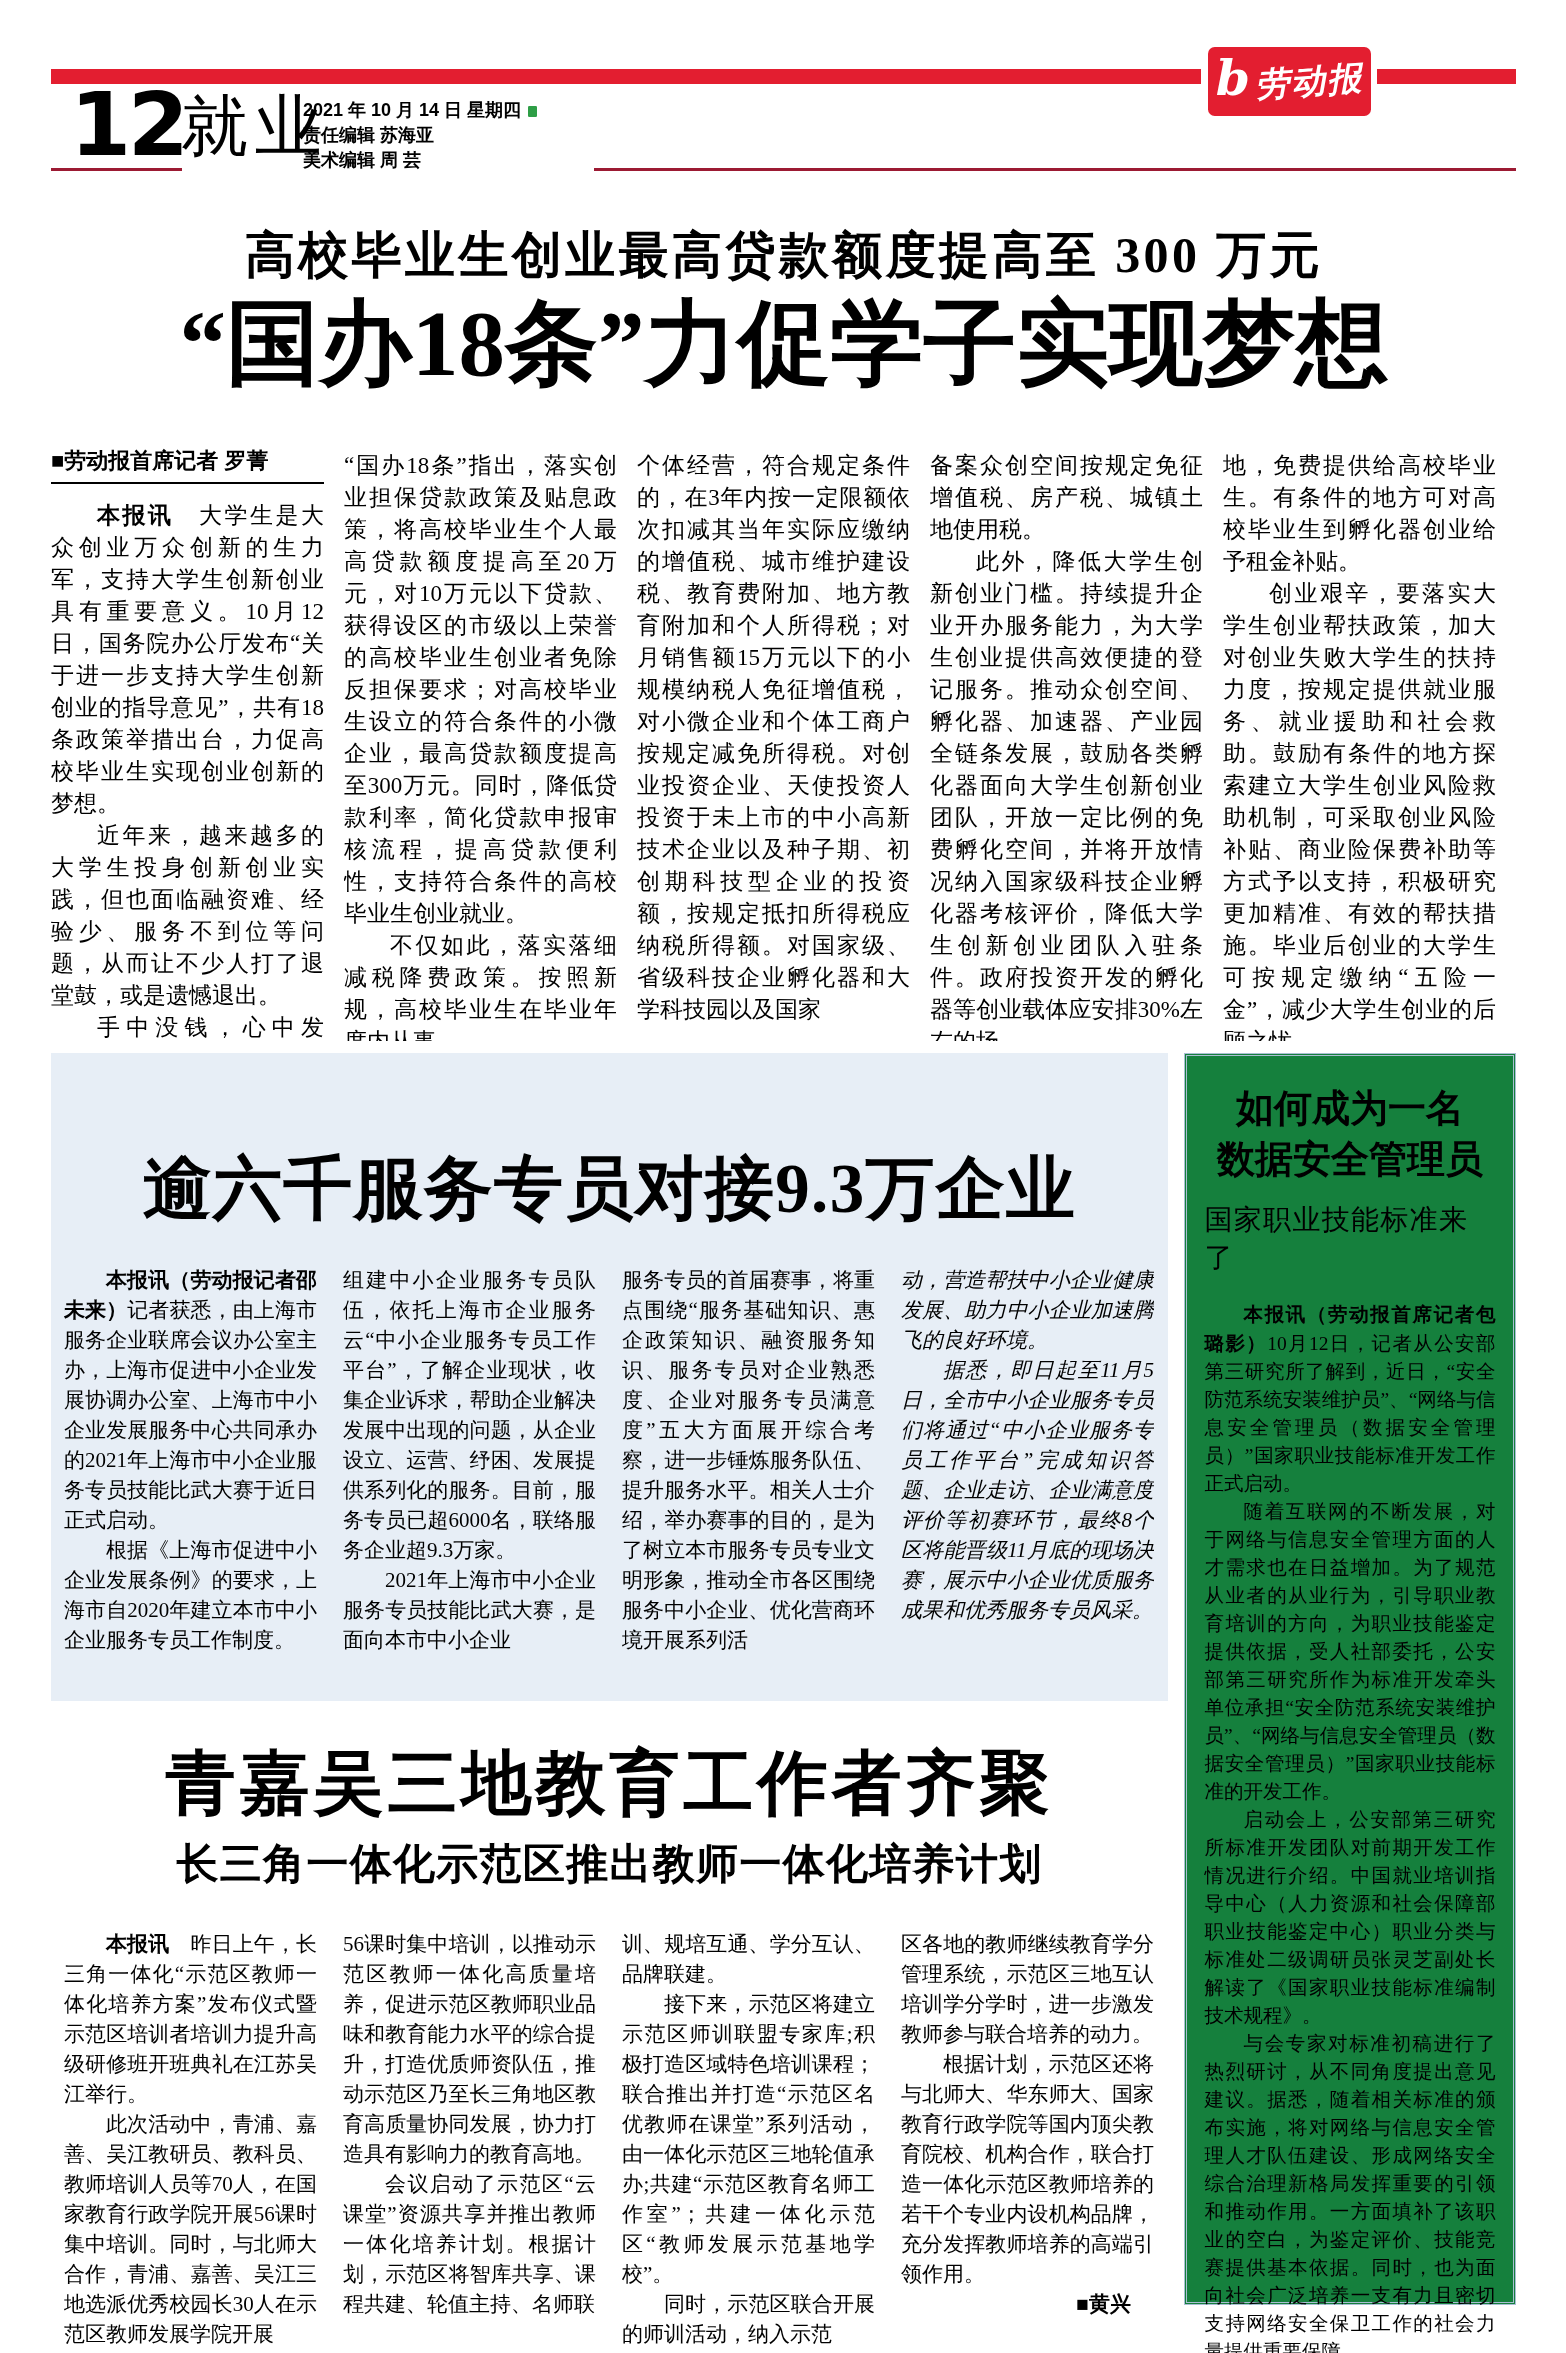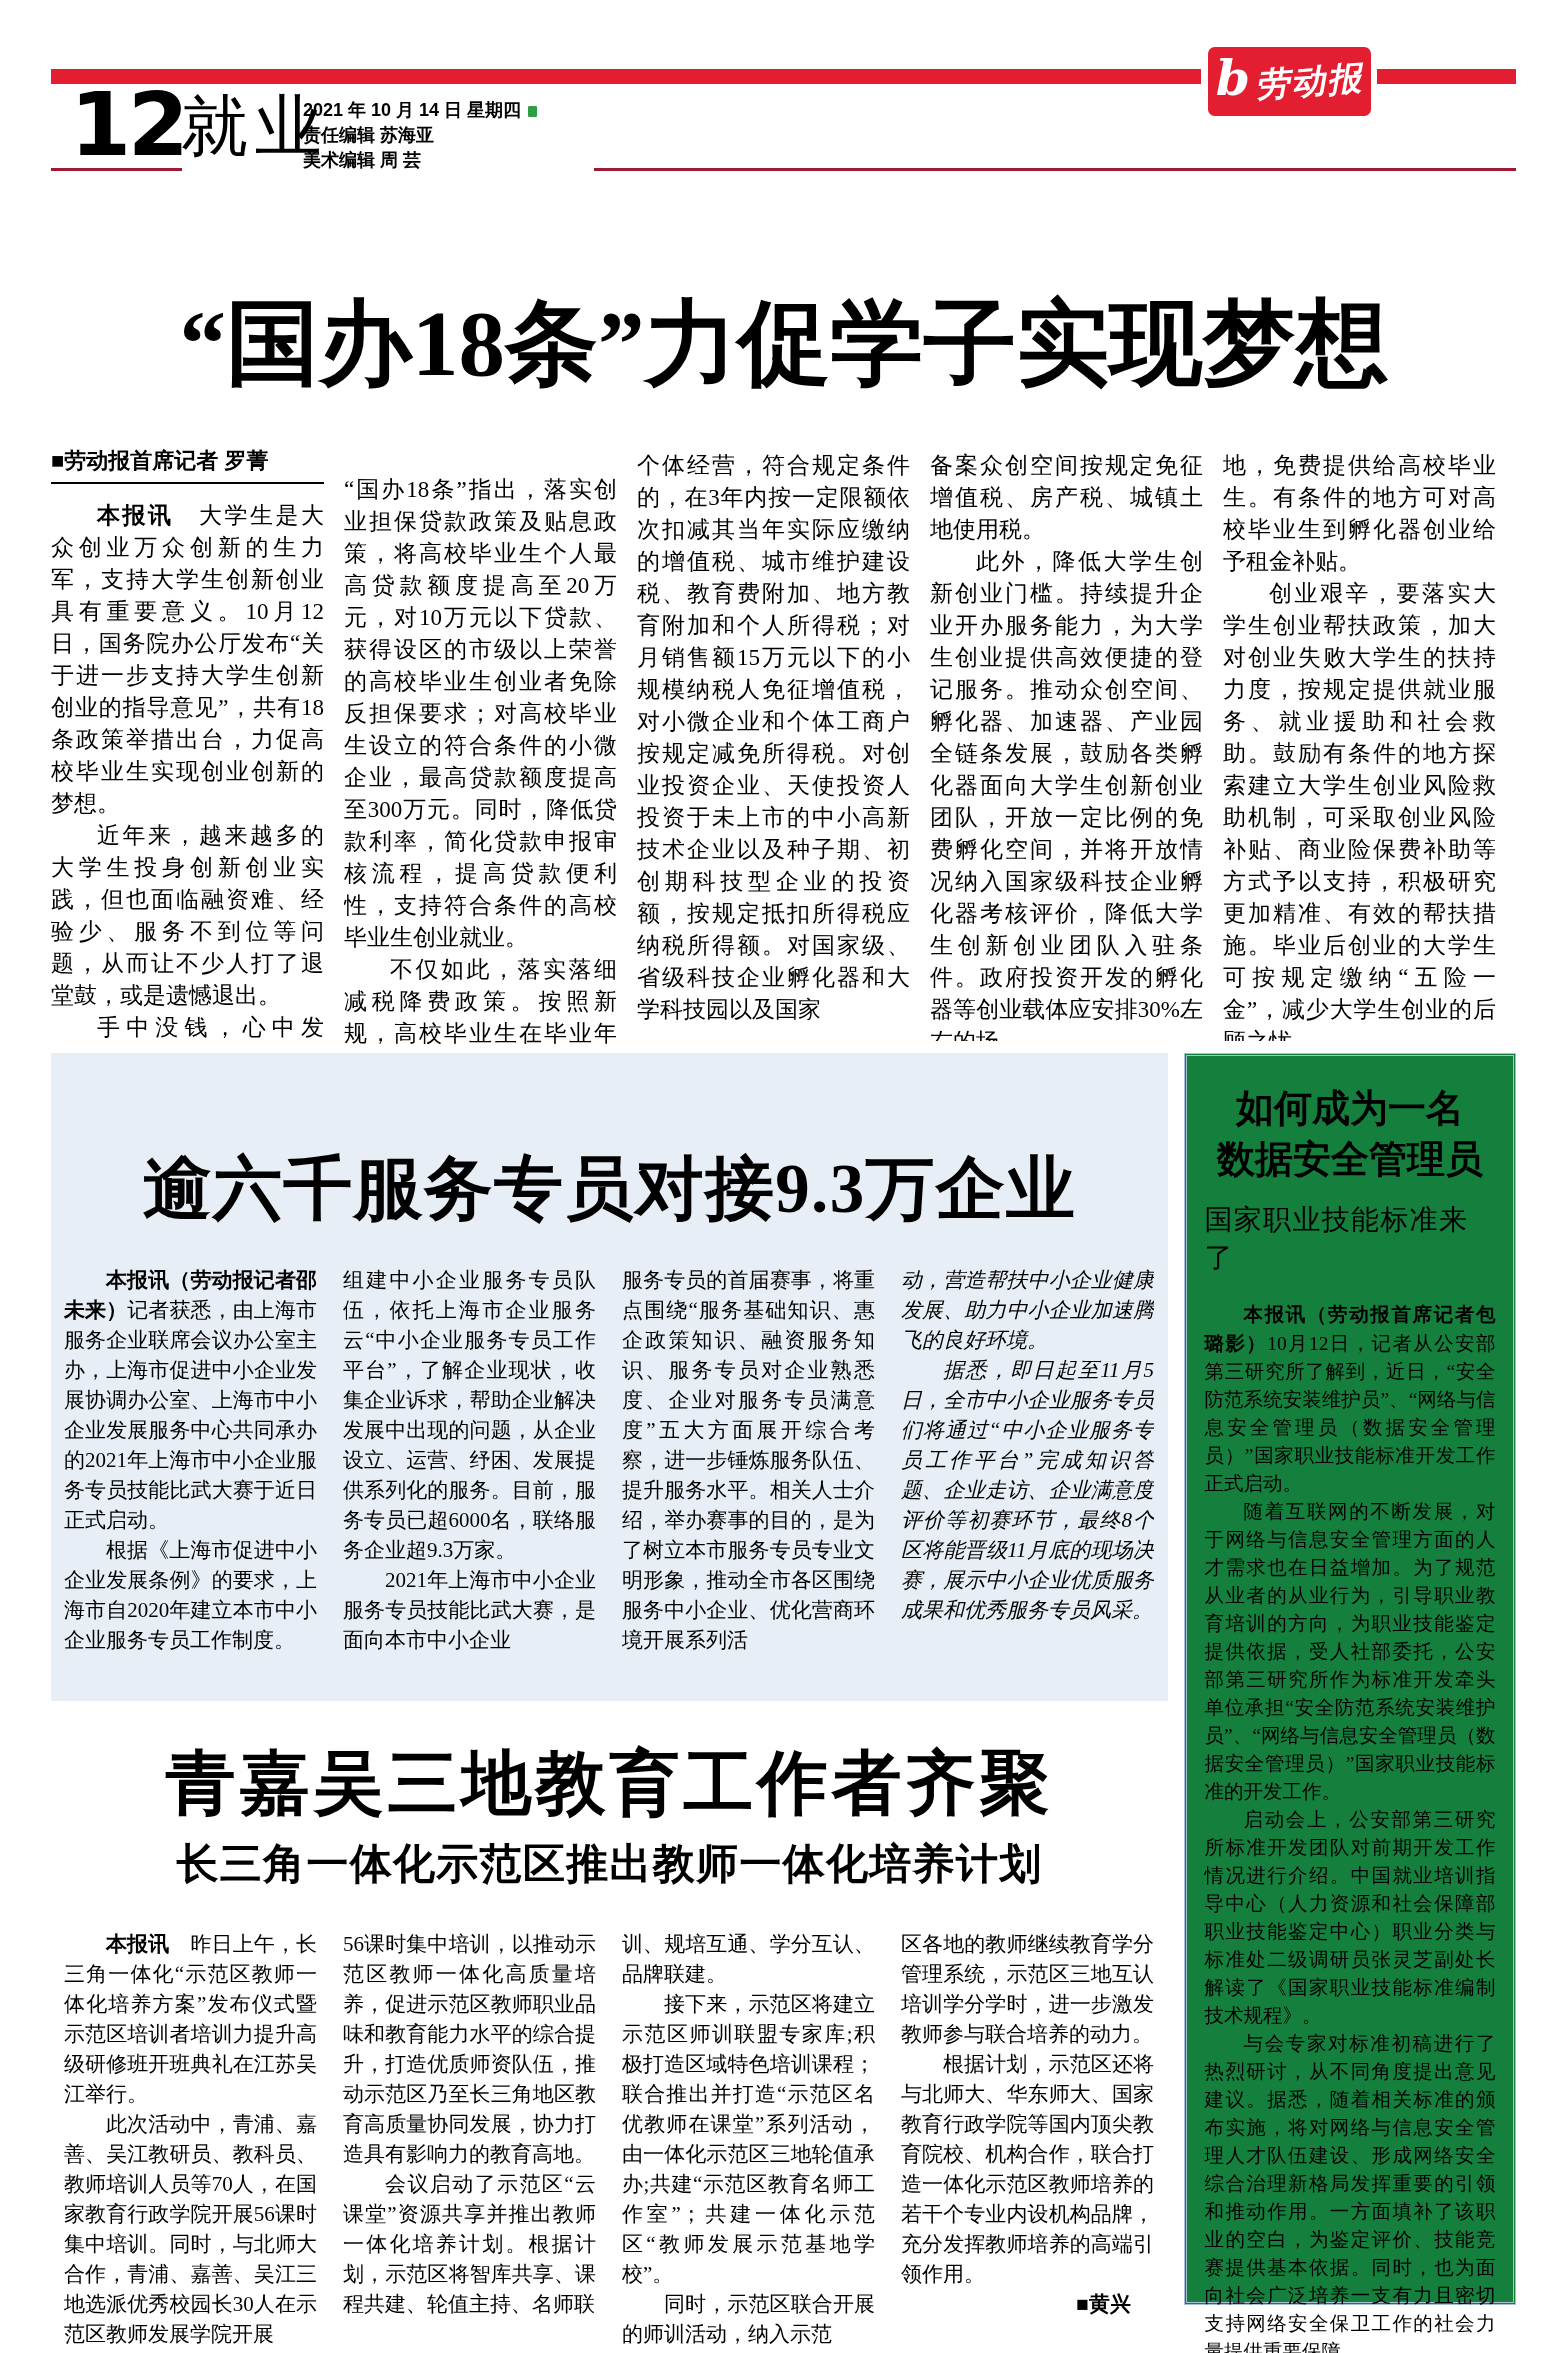--- a/index.html
+++ b/index.html
@@ -37,21 +37,21 @@
   
   .a1-kicker{position:absolute;left:51px;top:222px;width:1466px;text-align:center;
              font-size:50px;font-weight:700;letter-spacing:3.4px;}
   .a1-title{position:absolute;left:51px;top:286px;width:1466px;text-align:center;
             font-size:93px;font-weight:900;line-height:1.25;}
   .a1-byline{position:absolute;left:51px;top:446px;width:273px;
              font-family:"Liberation Sans","DejaVu Sans",sans-serif;font-size:22px;font-weight:700;}
   .a1-byline-rule{position:absolute;left:51px;top:482px;width:273px;height:2px;background:#000;}
   .a1col{font-size:23px;line-height:32px;}
   .a1c1{left:51px;  top:499px;width:273px;height:542px;}
-  .a1c2{left:344px; top:450px;width:273px;height:591px;margin-top:24px;}
+  .a1c2{left:344px; top:450px;width:273px;height:591px;}
   .a1c3{left:637px; top:450px;width:273px;height:591px;}
   .a1c4{left:930px;top:450px;width:273px;height:591px;}
   .a1c5{left:1223px;top:450px;width:273px;height:591px;}
 
   
   .a2-box{position:absolute;left:51px;top:1053px;width:1117px;height:648px;background:#e7eef6;}
   .a2-kicker{position:absolute;left:51px;top:1096px;width:1117px;text-align:center;
              font-size:38px;font-weight:700;letter-spacing:2px;}
   .a2-title{position:absolute;left:51px;top:1143px;width:1117px;text-align:center;
             font-size:69px;font-weight:900;letter-spacing:1.3px;}
@@ -97,20 +97,21 @@
   <div class="page-num">12</div>
   <div class="section-name">就业</div>
   <div class="date-block">
     <div><span>2021 年 10 月 14 日 星期四</span><span class="reg-mark"></span></div>
     <div>责任编辑 苏海亚</div>
     <div>美术编辑 周 芸</div>
   </div>
   <div class="rule rule-left"></div>
   <div class="rule rule-right"></div>
 
+  <div class="a1-kicker">高校毕业生创业最高贷款额度提高至 300 万元</div>
   <div class="a1-title">“国办18条”力促学子实现梦想</div>
   <div class="a1-byline">■劳动报首席记者 罗菁</div>
   <div class="a1-byline-rule"></div>
 
   <div class="col a1col a1c1">
     <p><span class="lead">本报讯</span><span>　大学生是大众创业万众创新的生力军，支持大学生创新创业具有重要意义。10月12日，国务院办公厅发布“关于进一步支持大学生创新创业的指导意见”，共有18条政策举措出台，力促高校毕业生实现创业创新的梦想。</span></p>
     <p>近年来，越来越多的大学生投身创新创业实践，但也面临融资难、经验少、服务不到位等问题，从而让不少人打了退堂鼓，或是遗憾退出。</p>
     <p>手中没钱，心中发慌？</p>
   </div>
   <div class="col a1col a1c2">

